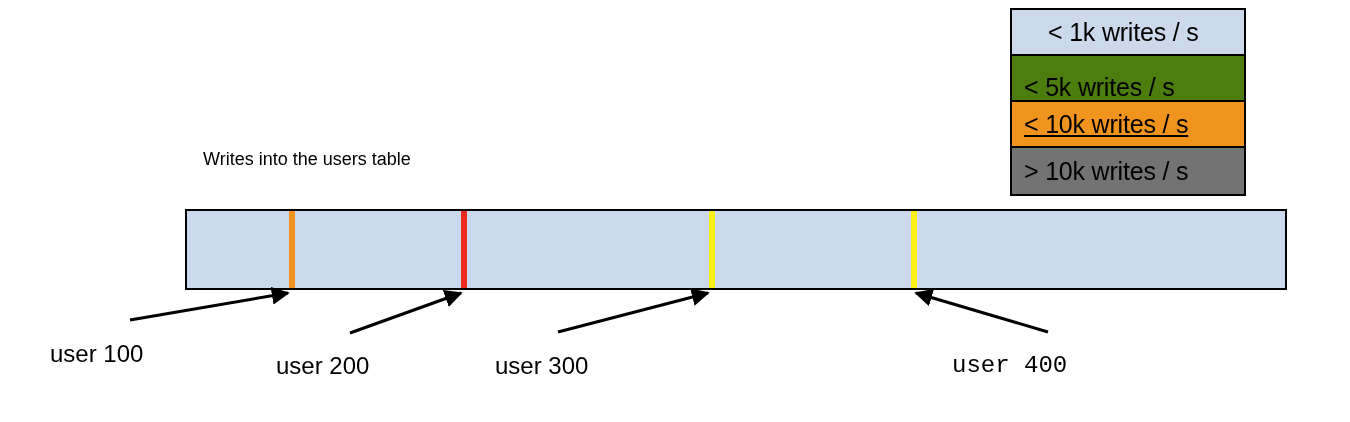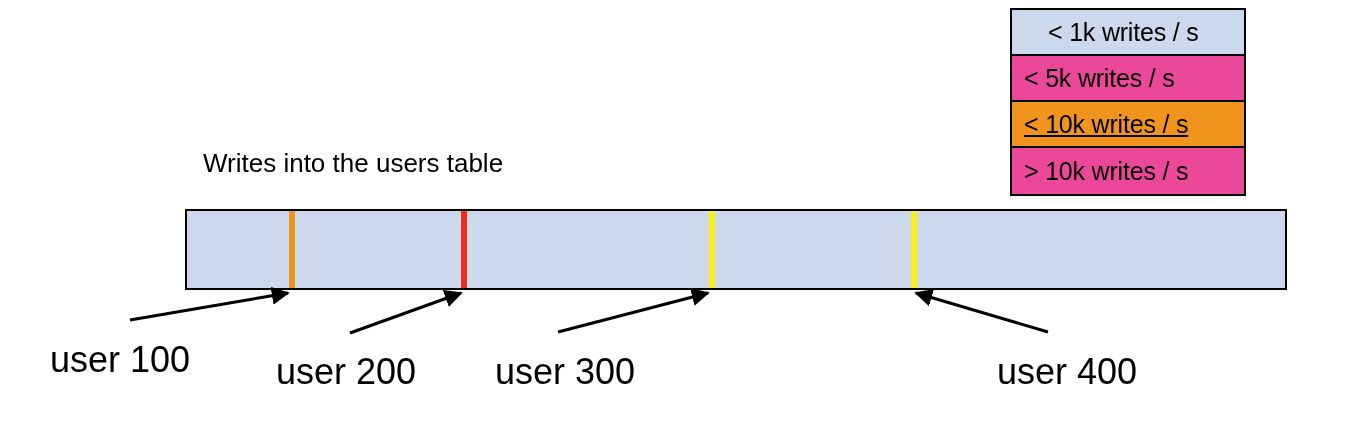--- a/index.html
+++ b/index.html
@@ -44,21 +44,21 @@
     line-height: 1;
     white-space: nowrap;
     letter-spacing: -0.2px;
   }
 
   
   #chart-title {
     position: absolute;
     left: 203px;
     top: 150px;
-    font-size: 26px;
+    font-size: 18px;
     line-height: 1;
     white-space: nowrap;
   }
 
   
   #bar {
     position: absolute;
     left: 185px;
     top: 209px;
     width: 1102px;
@@ -80,41 +80,41 @@
     left: 0;
     top: 0;
     width: 1350px;
     height: 422px;
     pointer-events: none;
   }
 
   
   .callout-label {
     position: absolute;
-    font-size: 36px;
+    font-size: 24px;
     line-height: 1;
     white-space: nowrap;
   }
 </style>
 </head>
 <body>
 
 <div id="canvas">
 
   <div id="legend">
     <div class="legend-row" style="background:#ccd9ed;padding-left:36px;">
       <span class="legend-label">&lt; 1k writes / s</span>
     </div>
-    <div class="legend-row" style="background:#ec4899;">
+    <div class="legend-row" style="background:#4d7c0f;align-items:flex-end;">
       <span class="legend-label">&lt; 5k writes / s</span>
     </div>
     <div class="legend-row" style="background:#f0941e;text-decoration:underline;">
       <span class="legend-label">&lt; 10k writes / s</span>
     </div>
-    <div class="legend-row" style="background:#ec4899;align-items:center;">
+    <div class="legend-row" style="background:#737373;align-items:center;">
       <span class="legend-label">&gt; 10k writes / s</span>
     </div>
   </div>
 
   <div id="chart-title">Writes into the users table</div>
 
   <div id="bar">
     <div class="marker" style="left:102px;  background:#f0941e;"></div>
     <div class="marker" style="left:274px;  background:#ee2b1c;"></div>
     <div class="marker" style="left:522px;  background:#fbf016;"></div>
@@ -129,15 +129,15 @@
     </defs>
     <line x1="130" y1="320" x2="288" y2="293" stroke="#000000" stroke-width="3" marker-end="url(#ah)"></line>
     <line x1="350" y1="333" x2="461" y2="293" stroke="#000000" stroke-width="3" marker-end="url(#ah)"></line>
     <line x1="558" y1="332" x2="708" y2="293" stroke="#000000" stroke-width="3" marker-end="url(#ah)"></line>
     <line x1="1048" y1="332" x2="916" y2="293" stroke="#000000" stroke-width="3" marker-end="url(#ah)"></line>
   </svg>
 
   <div class="callout-label" style="left:50px;  top:342px;">user 100</div>
   <div class="callout-label" style="left:276px; top:354px;">user 200</div>
   <div class="callout-label" style="left:495px; top:354px;text-align:center;">user 300</div>
-  <div class="callout-label" style="left:997px; top:354px;">user 400</div>
+  <div class="callout-label" style="left:952px; top:354px;font-family:Liberation Mono, monospace;">user 400</div>
 
 </div>
 
 </body></html>

